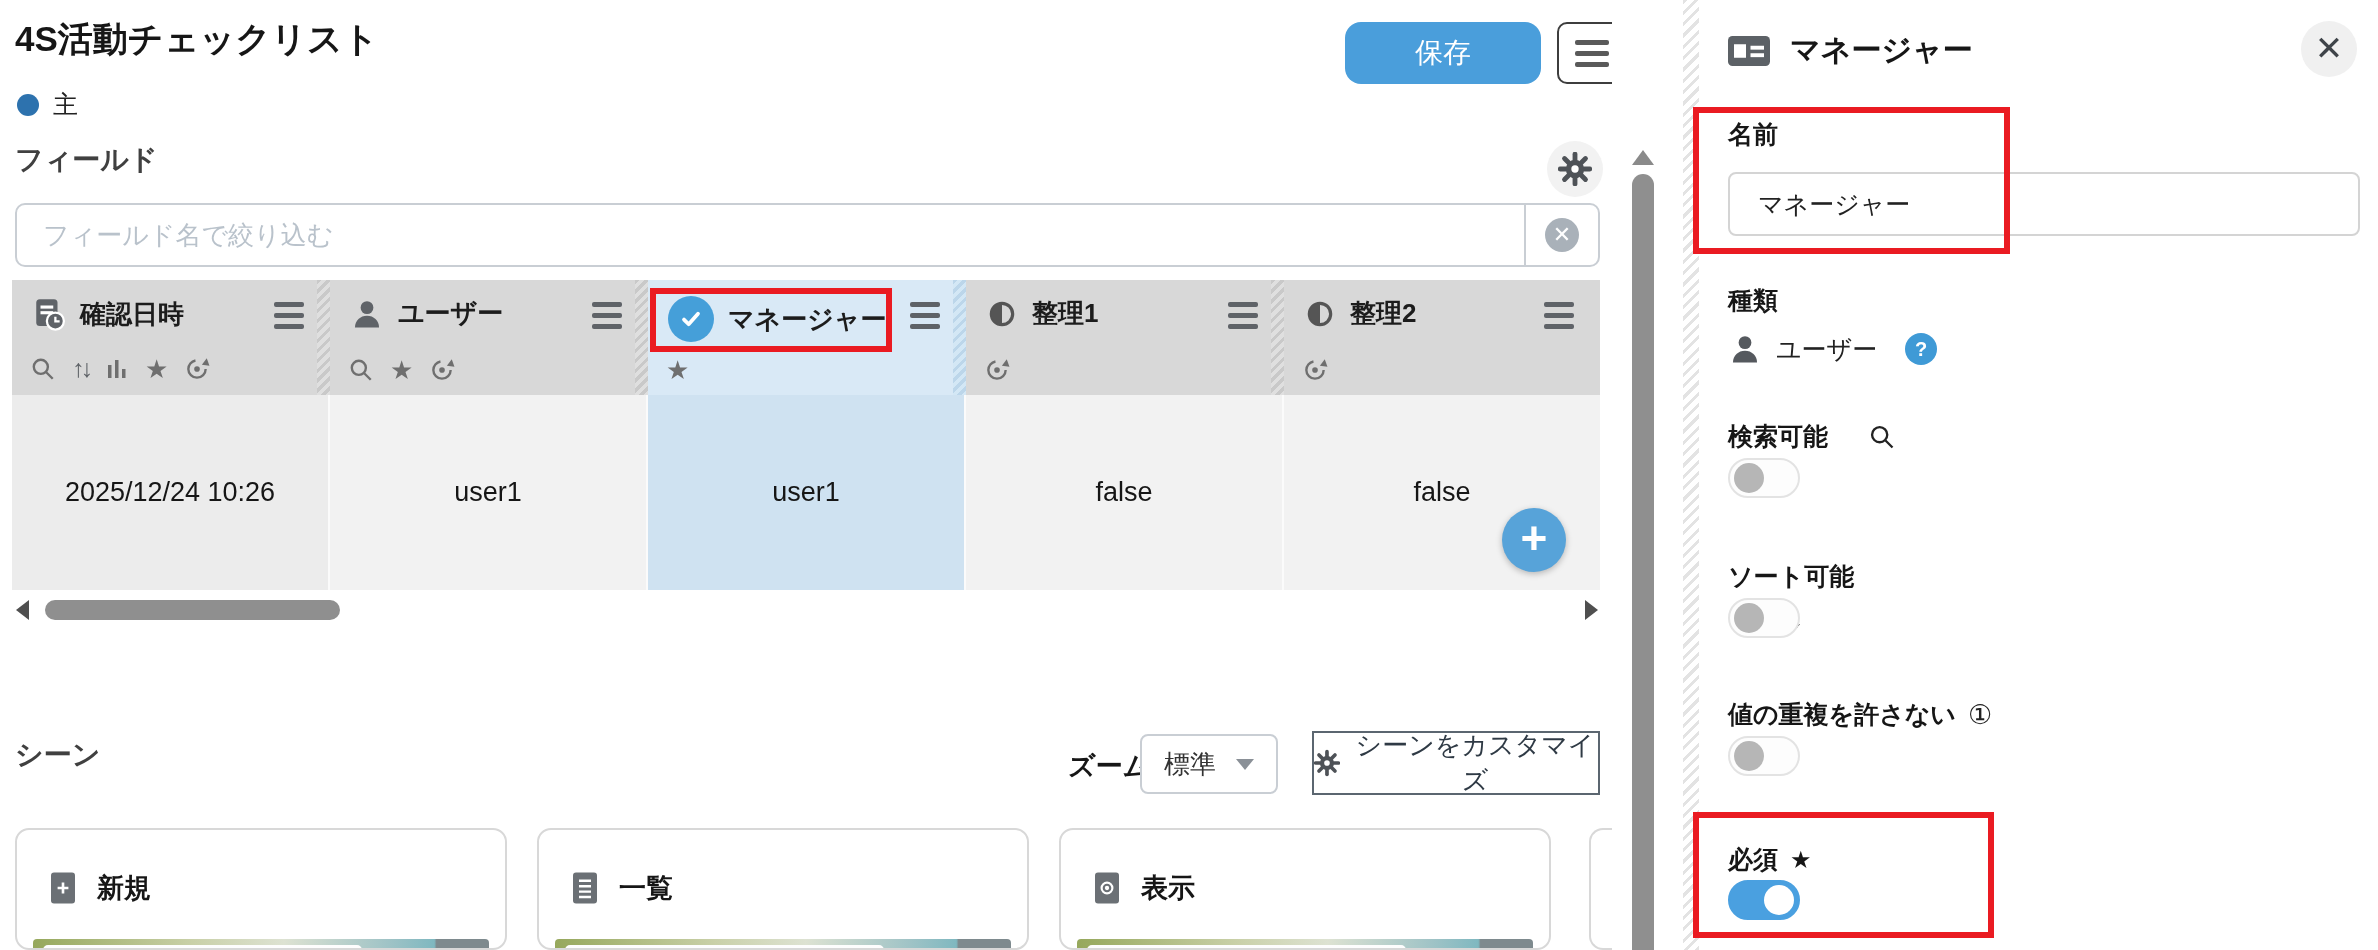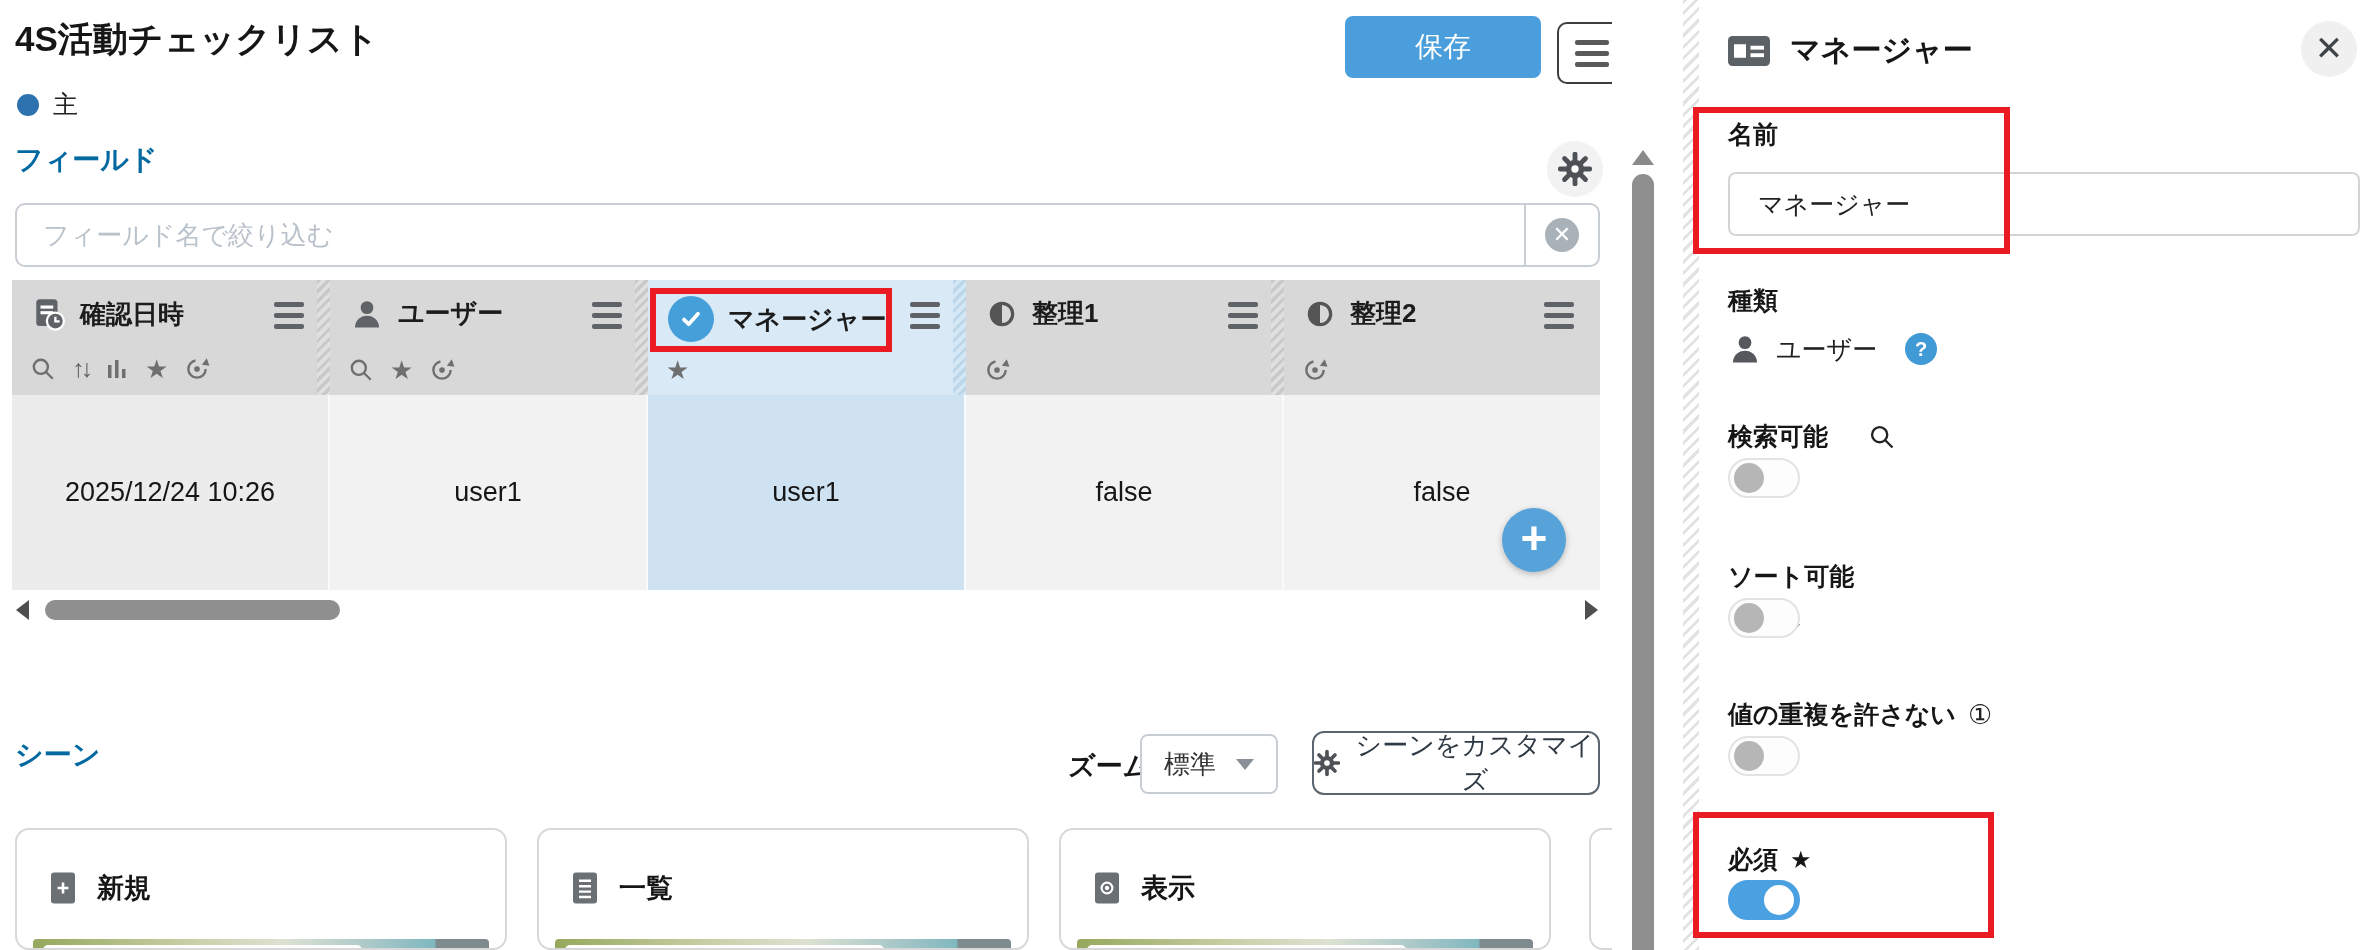--- a/index.html
+++ b/index.html
@@ -4,28 +4,28 @@
 <style>
   * { margin:0; padding:0; box-sizing:border-box; }
   html,body { width:2378px; height:950px; overflow:hidden; background:#fff;
     font-family:"Liberation Sans","DejaVu Sans",sans-serif; color:#1c1c1c; }
   .abs { position:absolute; }
 
   
   .page-title { left:15px; top:16px; font-size:35px; font-weight:bold; color:#161616; }
   .app-type { left:17px; top:88px; display:flex; align-items:center; gap:14px; font-size:25px; color:#222; }
   .app-type-dot { width:22px; height:22px; border-radius:50%; background:#2d72ae; }
-  .save-btn { left:1345px; top:16px; width:196px; height:62px; background:#4a9edb; color:#fff;
-    font-size:28px; border:none; border-radius:8px; display:flex; align-items:center; justify-content:center; cursor:pointer; }
+  .save-btn { left:1345px; top:22px; width:196px; height:62px; background:#4a9edb; color:#fff;
+    font-size:28px; border:none; border-radius:16px; display:flex; align-items:center; justify-content:center; cursor:pointer; }
   .menu-btn { left:1557px; top:22px; width:70px; height:62px; background:#fff; border:2px solid #3e3e3e;
     border-radius:10px; display:flex; flex-direction:column; align-items:center; justify-content:center; gap:6px; cursor:pointer; }
   .menu-btn i { width:34px; height:5px; background:#5a5a5a; border-radius:2px; }
 
   
-  .section-heading { font-size:28px; font-weight:bold; color:#0369a1; }
+  .section-heading { font-size:28px; font-weight:bold; color:#404040; }
   .fields-heading { left:15px; top:141px; }
   .gear-btn { left:1547px; top:141px; width:56px; height:56px; border-radius:50%; background:#f2f2f2;
     display:flex; align-items:center; justify-content:center; cursor:pointer; }
   .filter-wrap { left:15px; top:203px; width:1585px; height:64px; border:2px solid #c9ced4; border-radius:10px;
     background:#fff; display:flex; }
   .filter-input { flex:1; border:none; outline:none; font-size:26px; padding:0 26px; background:transparent;
     font-family:"Liberation Sans","DejaVu Sans",sans-serif; color:#333; }
   .filter-input::placeholder { color:#b9c2cb; }
   .filter-clear { width:74px; border-left:2px solid #c9ced4; display:flex; align-items:center; justify-content:center; cursor:pointer; }
   .clear-circle { width:34px; height:34px; border-radius:50%; background:#a9b1b9; color:#fff; font-size:22px;
@@ -68,21 +68,21 @@
   .hscroll-right { left:1585px; top:600px; width:0; height:0; border-top:10px solid transparent;
     border-bottom:10px solid transparent; border-left:13px solid #4f4f4f; cursor:pointer; }
 
   
   .scenes-heading { left:15px; top:736px; }
   .zoom-label { left:1068px; top:748px; font-size:27px; font-weight:bold; color:#161616; }
   .zoom-select { left:1140px; top:734px; width:138px; height:60px; border:2px solid #c9ced4; border-radius:8px;
     background:#fff; display:flex; align-items:center; justify-content:space-between; padding:0 22px; cursor:pointer; }
   .zoom-select span { font-size:26px; color:#333; }
   .caret { width:0; height:0; border-left:9px solid transparent; border-right:9px solid transparent; border-top:11px solid #8a9097; }
-  .customize-btn { left:1312px; top:731px; width:288px; height:64px; border:2px solid #5b6670; border-radius:12px;
+  .customize-btn { left:1312px; top:731px; width:288px; height:64px; border:2px solid #5b6670; border-radius:0;
     background:#fff; display:flex; align-items:center; justify-content:center; gap:12px; font-size:26px; color:#2f3a45; cursor:pointer; }
   .scene-card { top:828px; width:492px; height:122px; background:#fff; border:2px solid #d8d8d8;
     border-radius:14px; overflow:hidden; }
   .card-head { display:flex; align-items:center; gap:22px; margin:40px 0 0 34px; }
   .card-label { font-size:27px; font-weight:bold; color:#161616; }
   .card-thumb { position:absolute; left:16px; right:16px; top:109px; height:80px; border-radius:4px 4px 0 0;
     background:linear-gradient(90deg,#96a85c 0%,#c9d0a8 35%,#dde2d2 55%,#9fc3c6 78%,#7fb8c0 88%,#7e8a8e 88.5%,#7e8a8e 100%); }
   .card-thumb .bar { position:absolute; left:10px; top:6px; width:70%; height:30px; background:#fdfdfd; border-radius:5px; }
   .card-stub { left:1589px; top:828px; width:90px; height:122px; background:#fff; border:2px solid #d8d8d8;
     border-radius:14px 0 0 14px; border-right:none; }

